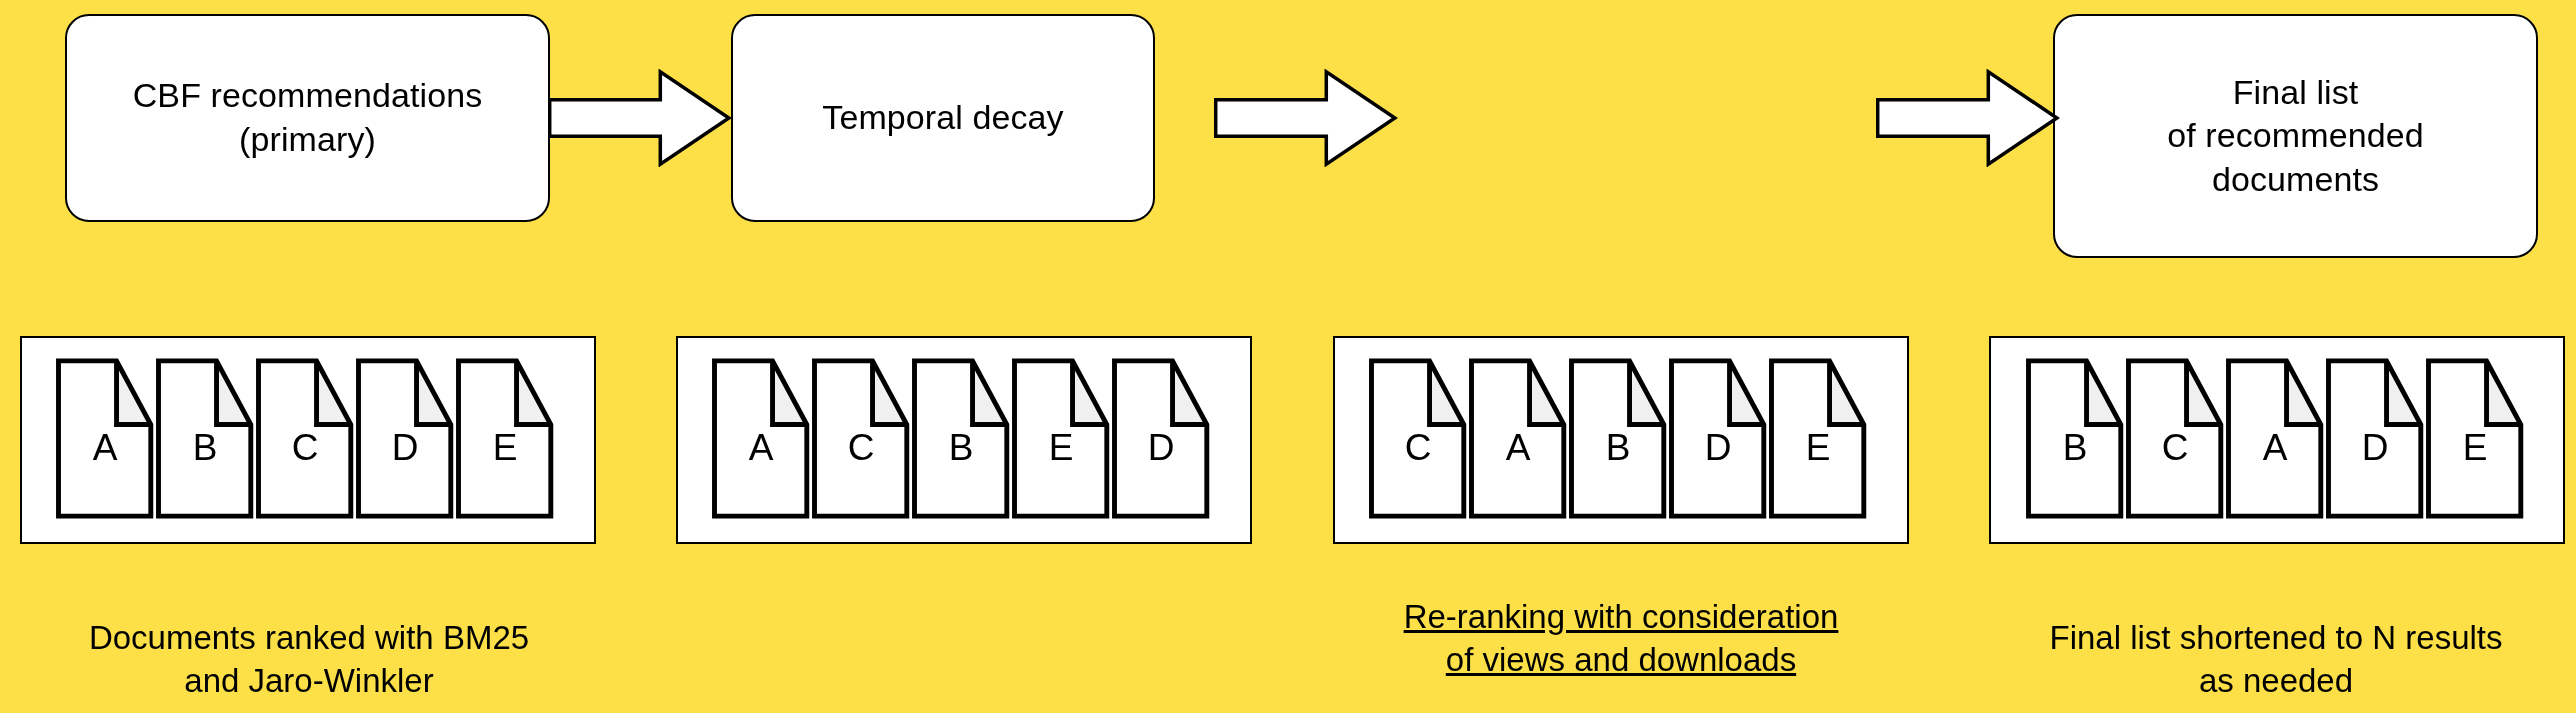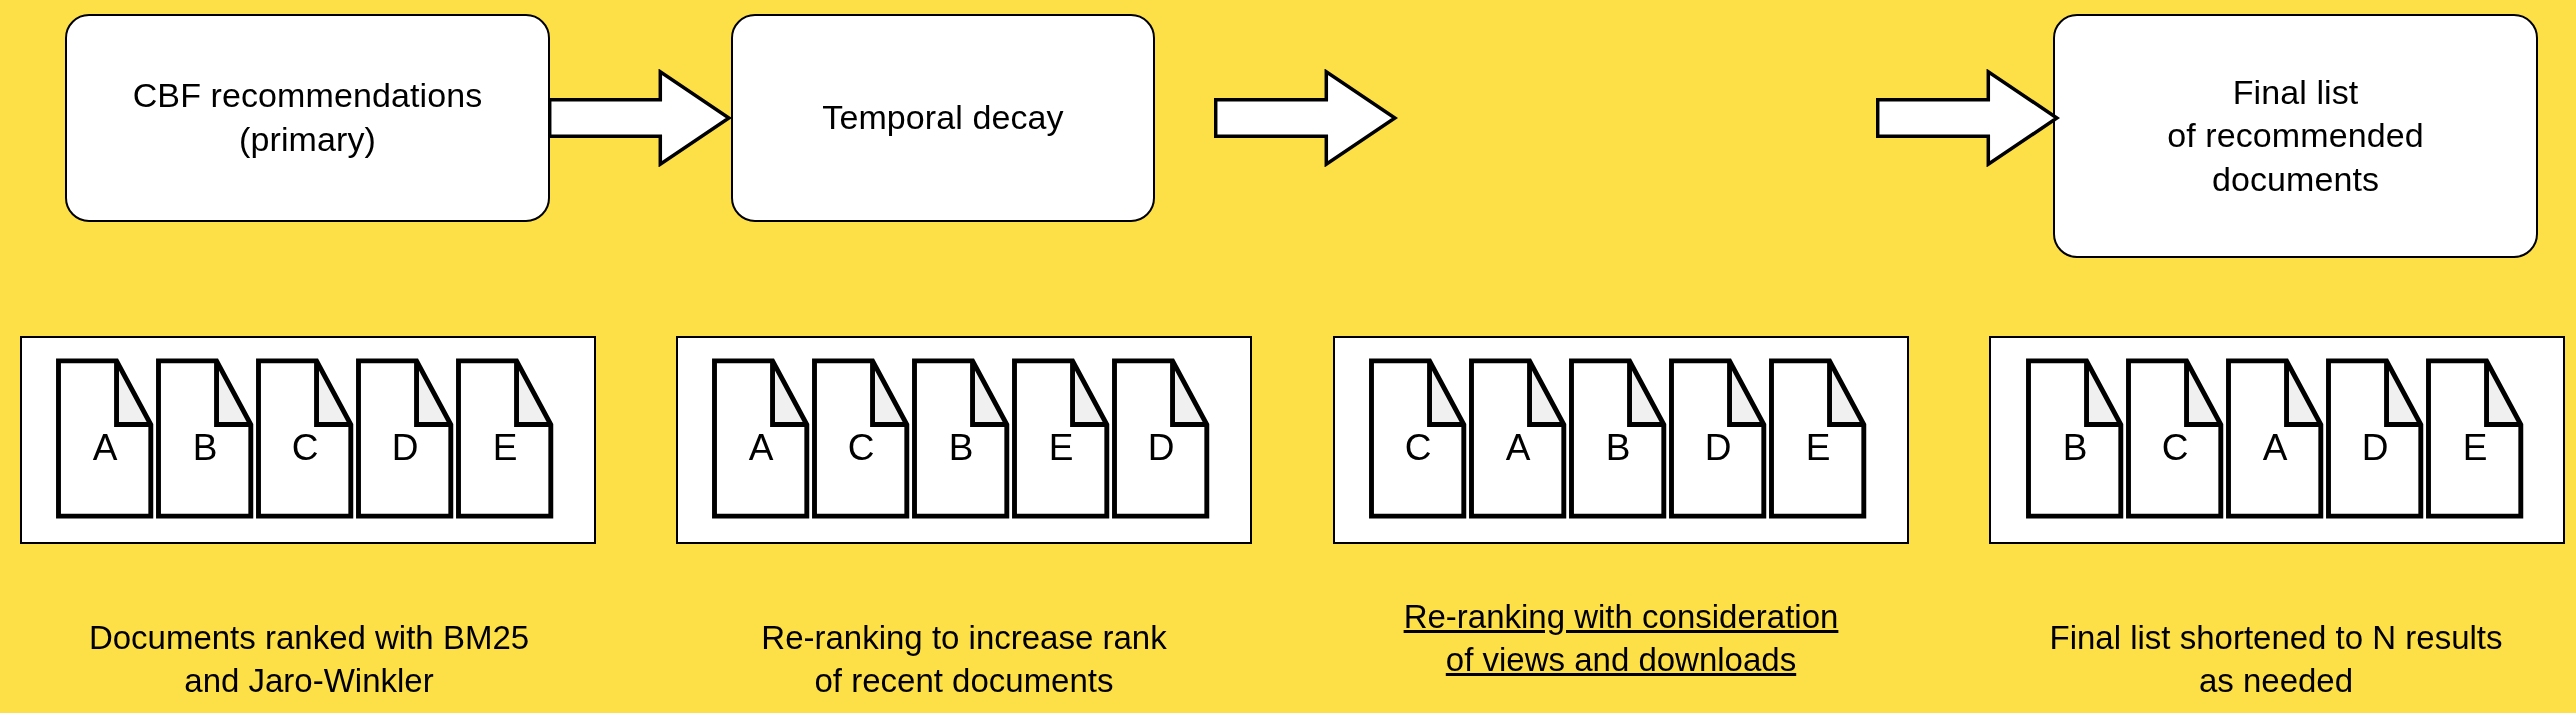--- a/index.html
+++ b/index.html
@@ -282,22 +282,20 @@
         <path d="M5,5 L88,5 L137,96 L137,227 L5,227 Z" fill="none" stroke="#000" stroke-width="7" stroke-linejoin="miter"></path>
         <path d="M88,5 L88,96 L137,96" fill="none" stroke="#000" stroke-width="7" stroke-linejoin="miter"></path>
       </svg>
       <span class="letter">E</span>
     </div>
   </div>
 
   <div class="caption" style="left:0px;top:597px;width:618px;">Documents ranked with BM25
 and Jaro-Winkler</div>
 
-  <div class="caption" style="left:655px;top:597px;width:618px;">Re-ranking to increase rank
-of recent documents</div>
 
   <div class="caption" style="left:1312px;top:576px;width:618px;text-decoration:underline;">Re-ranking with consideration
 of views and downloads</div>
 
   <div class="caption" style="left:1967px;top:597px;width:618px;">Final list shortened to N results
 as needed</div>
 
 </div>
 
 

